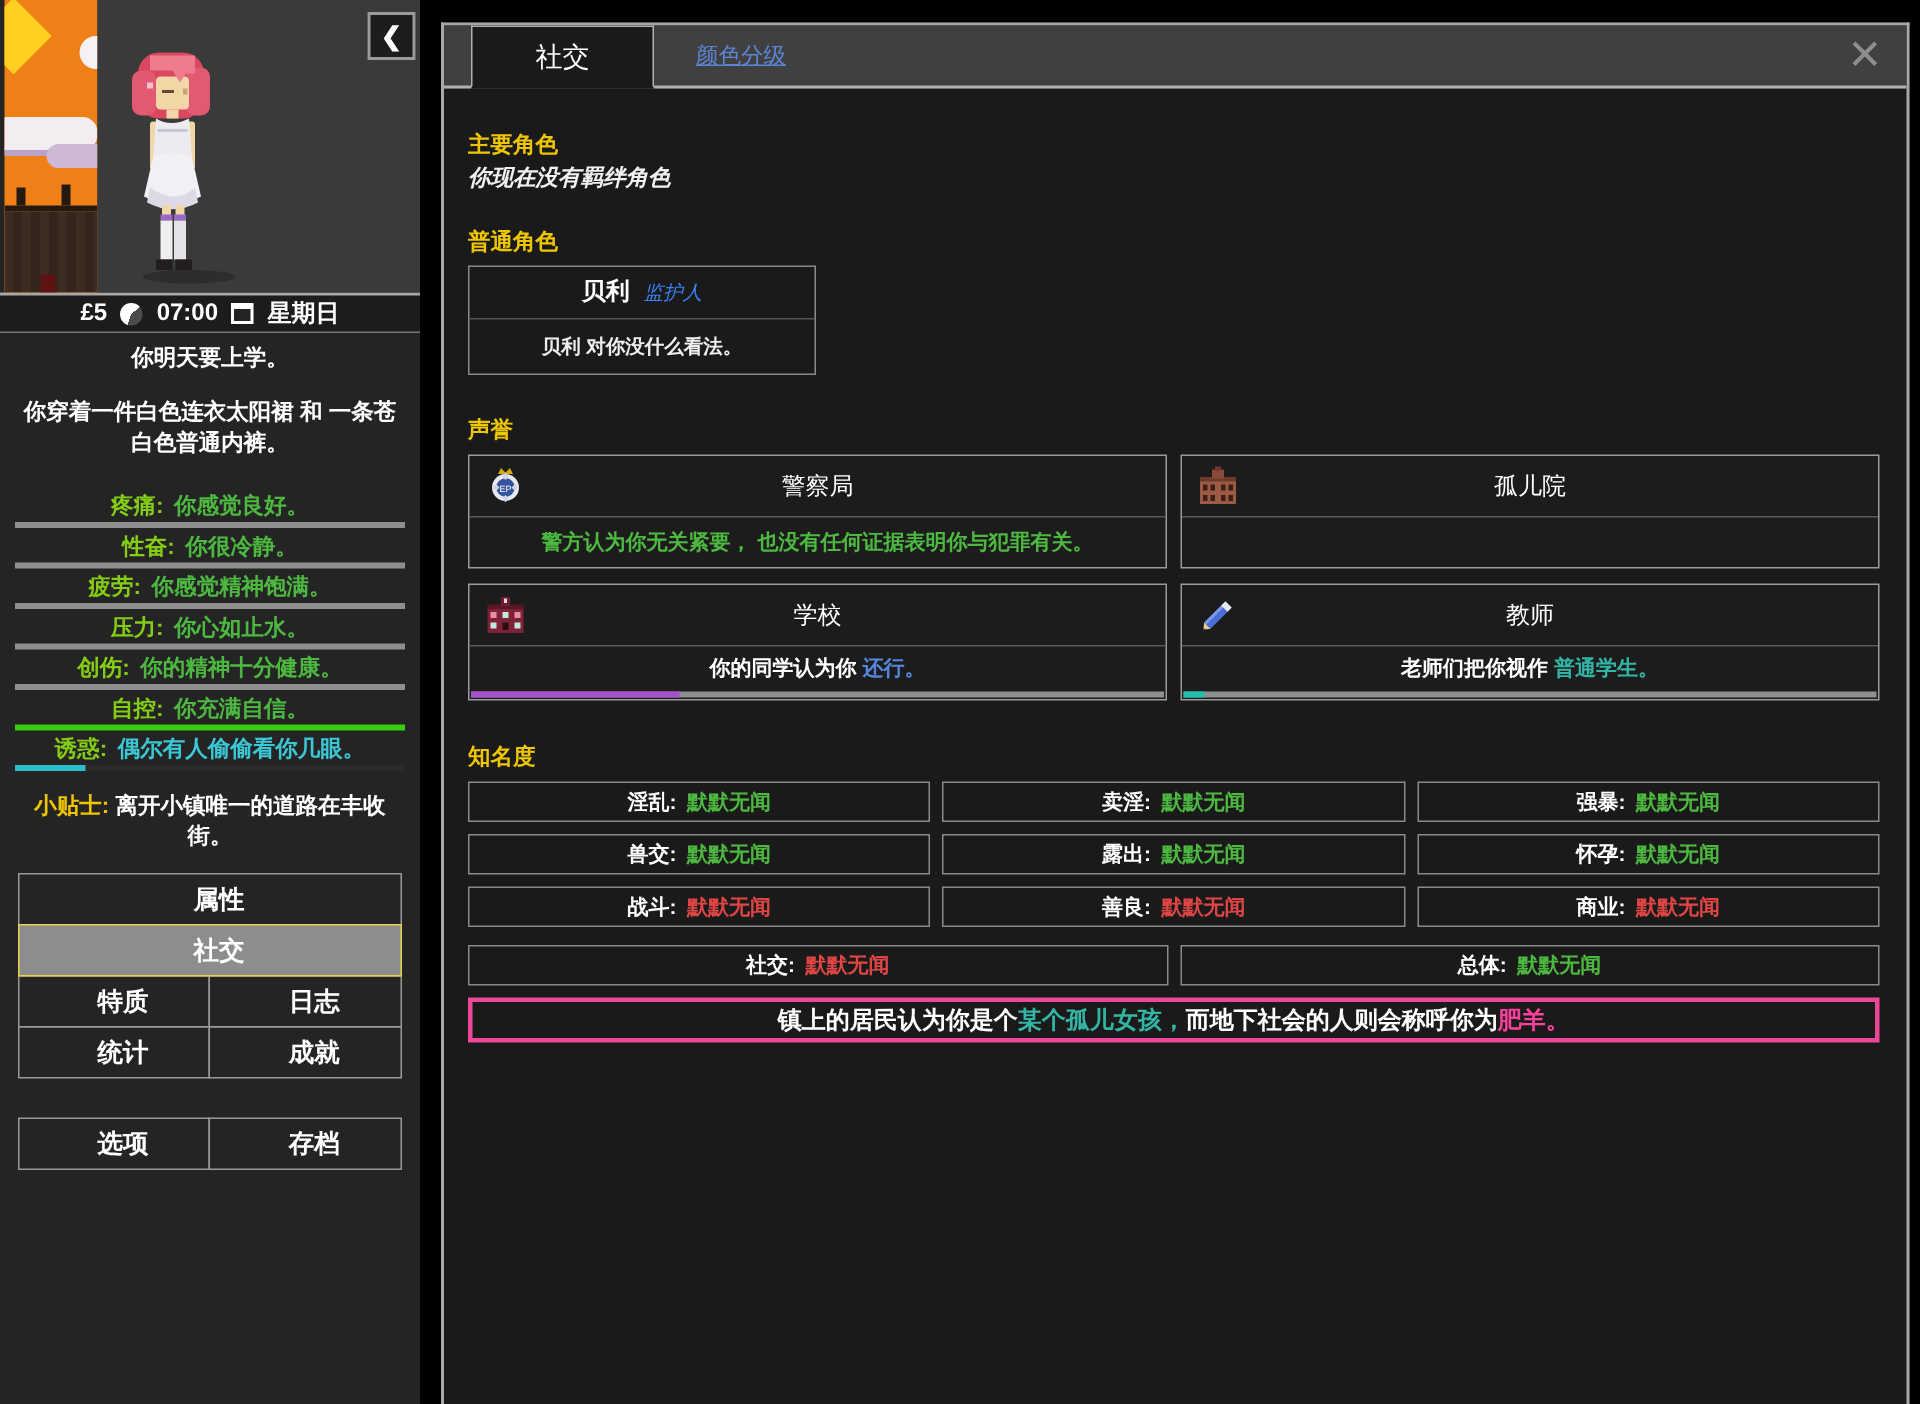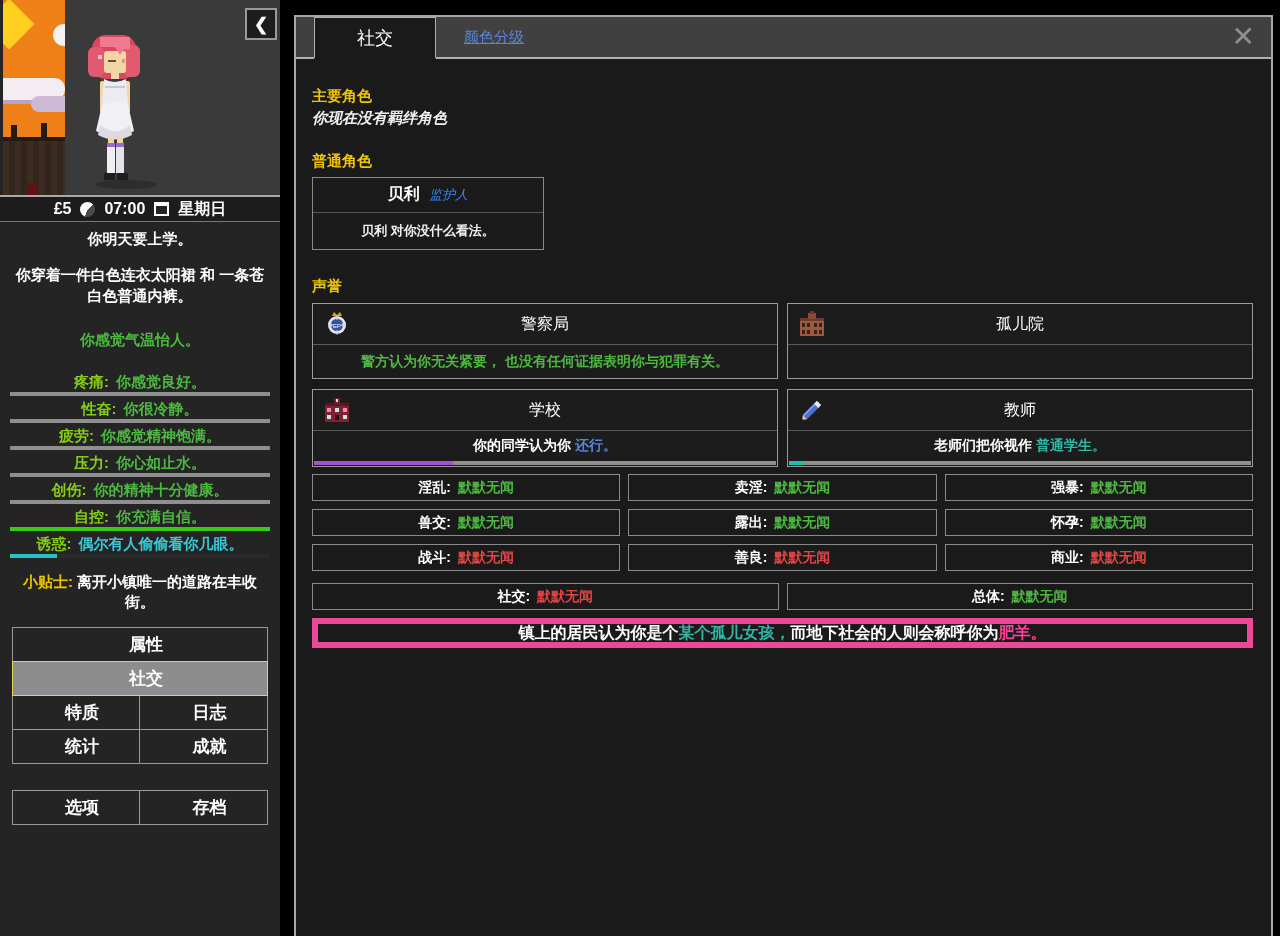--- a/index.html
+++ b/index.html
@@ -72,21 +72,21 @@
   .rep-icon { position:absolute; left:10px; top:6px; width:28px; height:28px; }
   .rep-title { font-size:16px; color:#fff; }
   .rep-desc { height:30px; display:flex; align-items:center; justify-content:center; font-size:14px; font-weight:700; white-space:pre-wrap; }
   .rep-desc.tall { height:33px; }
   .card-bar { height:4px; background:#8f8f8f; margin:0 1px 1px; }
   .card-bar .fill { height:100%; }
   .sec-fame { margin-top:28px; }
   .fame-grid { margin-top:7px; display:grid; grid-template-columns:1fr 1fr 1fr; gap:8px; }
   .fame-cell { height:27px; border:1px solid #8a8a8a; display:flex; align-items:center; justify-content:center; gap:7px; font-size:14px; font-weight:700; }
   .fame-wide { margin-top:12px; display:grid; grid-template-columns:1fr 1fr; gap:8px; }
-  .fame-summary { margin-top:8px; border:6px solid #ec4899; height:30px; display:flex; align-items:center; justify-content:center; font-size:16px; font-weight:700; }
+  .fame-summary { margin-top:8px; border:3px solid #ec4899; height:30px; display:flex; align-items:center; justify-content:center; font-size:16px; font-weight:700; }
 </style>
 </head>
 <body>
 
 <aside class="sidebar">
   <div class="scene-row">
     <div class="scene">
       <div class="sun"></div>
       <div class="cloud3"></div>
       <div class="cloud1"></div>
@@ -139,21 +139,20 @@
   <div class="status-bar">
     <span>£5</span>
     <span class="clock-icon"></span>
     <span>07:00</span>
     <span class="cal-icon"></span>
     <span>星期日</span>
   </div>
 
   <p class="side-msg m-school">你明天要上学。</p>
   <p class="side-msg m-cloth">你穿着一件白色连衣太阳裙 和 一条苍白色普通内裤。</p>
-  <p class="side-msg m-temp" style="color: rgb(77, 184, 64);">你感觉气温怡人。</p>
 
   <div class="stats">
     <div class="stat-line">
       <span class="stat-label">疼痛:</span><span style="color: rgb(77, 184, 64);">你感觉良好。</span>
     </div>
     <div class="stat-bar">
         <div class="fill w100" style="background-color: rgb(143, 143, 143);"></div>
       </div>
 
     <div class="stat-line">
@@ -321,20 +320,21 @@
         </div>
         <div class="rep-desc">
           <span>老师们把你视作 </span><span style="color: rgb(51, 181, 165);">普通学生。</span>
         </div>
         <div class="card-bar">
             <div class="fill w3" style="background-color: rgb(32, 192, 176);"></div>
           </div>
       </div>
     </div>
 
+    <h3 class="sec sec-fame" style="color: rgb(237, 197, 0);">知名度</h3>
     <div class="fame-grid">
       <div class="fame-cell">
           <span>淫乱:</span>
           <span style="color: rgb(77, 184, 64);">默默无闻</span>
         </div>
       <div class="fame-cell">
           <span>卖淫:</span>
           <span style="color: rgb(77, 184, 64);">默默无闻</span>
         </div>
       <div class="fame-cell">

